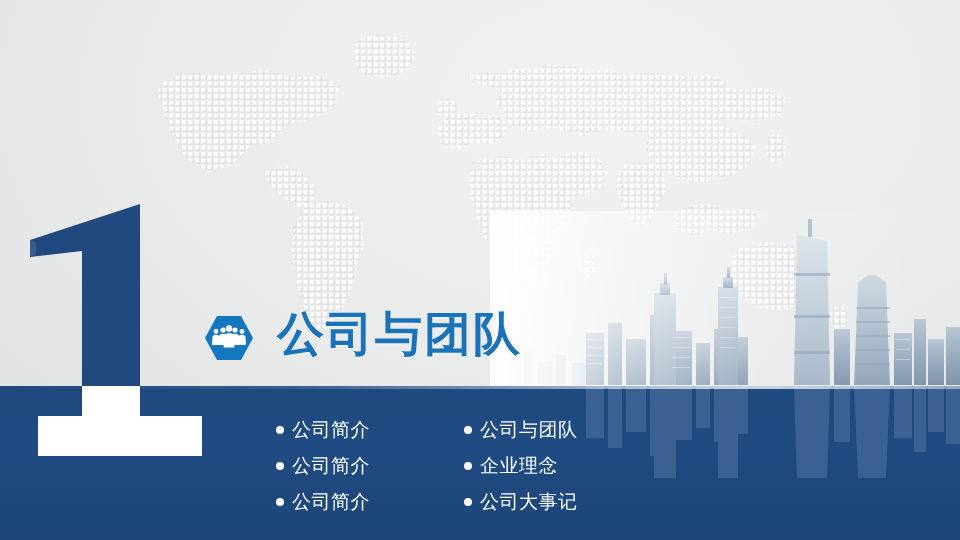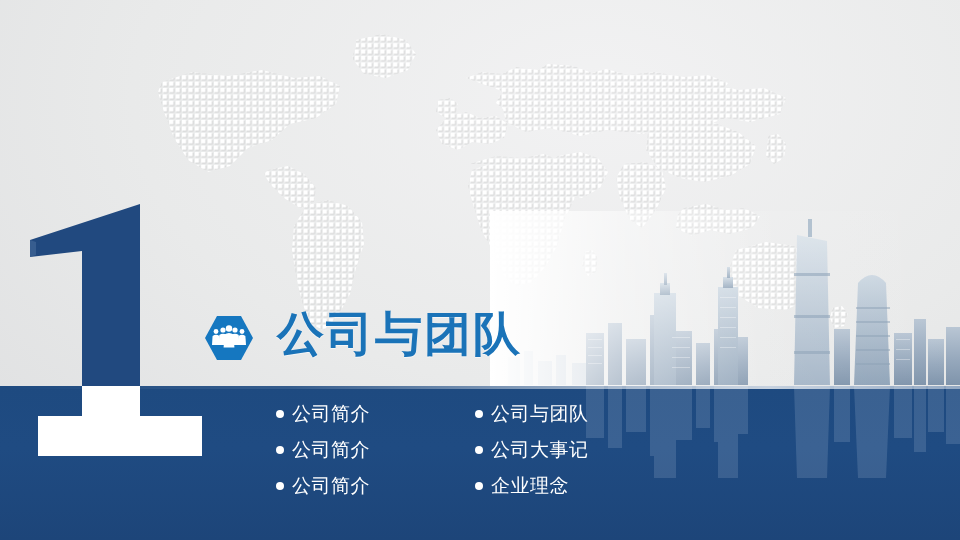--- a/index.html
+++ b/index.html
@@ -63,22 +63,22 @@
     margin-left:22px;
     font-size:47px;line-height:52px;font-weight:700;
     color:#1a73b8;letter-spacing:2px;
     font-family:Liberation Mono, monospace;
     white-space:nowrap;
     text-shadow:0 1px 0 rgba(255,255,255,.55);
   }
 
   
   .bullets{
-    position:absolute;left:276px;top:396px;width:420px;
-    display:flex;gap:17px;
+    position:absolute;left:276px;top:412px;width:420px;
+    display:flex;gap:6px;
   }
   .bcol{display:flex;flex-direction:column;}
   .bcol.col1{width:182px;}
   .bcol.col2{width:200px;}
   .bitem{
     display:flex;align-items:center;
     height:36px;
     color:#ffffff;
     font-size:19px;
     font-family:"DejaVu Sans","Liberation Sans",sans-serif;
@@ -331,22 +331,22 @@
         <span class="btext">公司简介</span>
       </div>
     </div>
     <div class="bcol col2">
       <div class="bitem">
         <span class="dot"></span>
         <span class="btext">公司与团队</span>
       </div>
       <div class="bitem">
         <span class="dot"></span>
+        <span class="btext">企业理念</span>
+      </div>
+      <div class="bitem">
+        <span class="dot"></span>
         <span class="btext">公司大事记</span>
       </div>
-      <div class="bitem">
-        <span class="dot"></span>
-        <span class="btext">企业理念</span>
-      </div>
     </div>
   </div>
 
 </div>
 
 </body></html>

